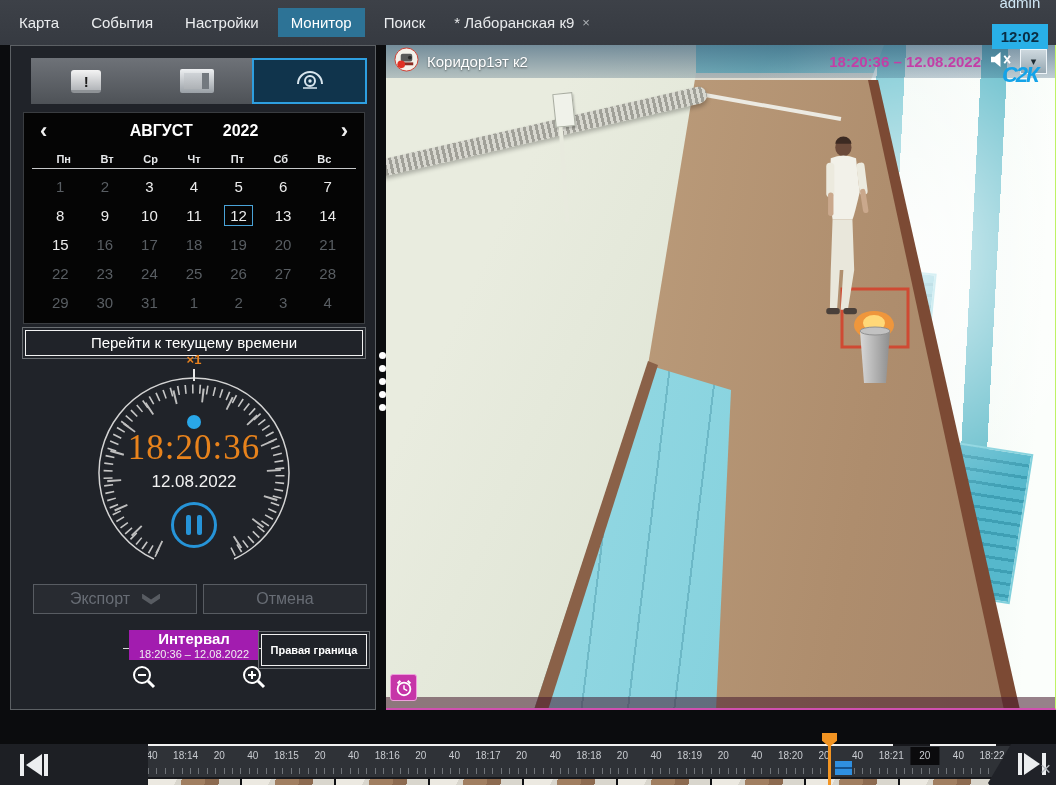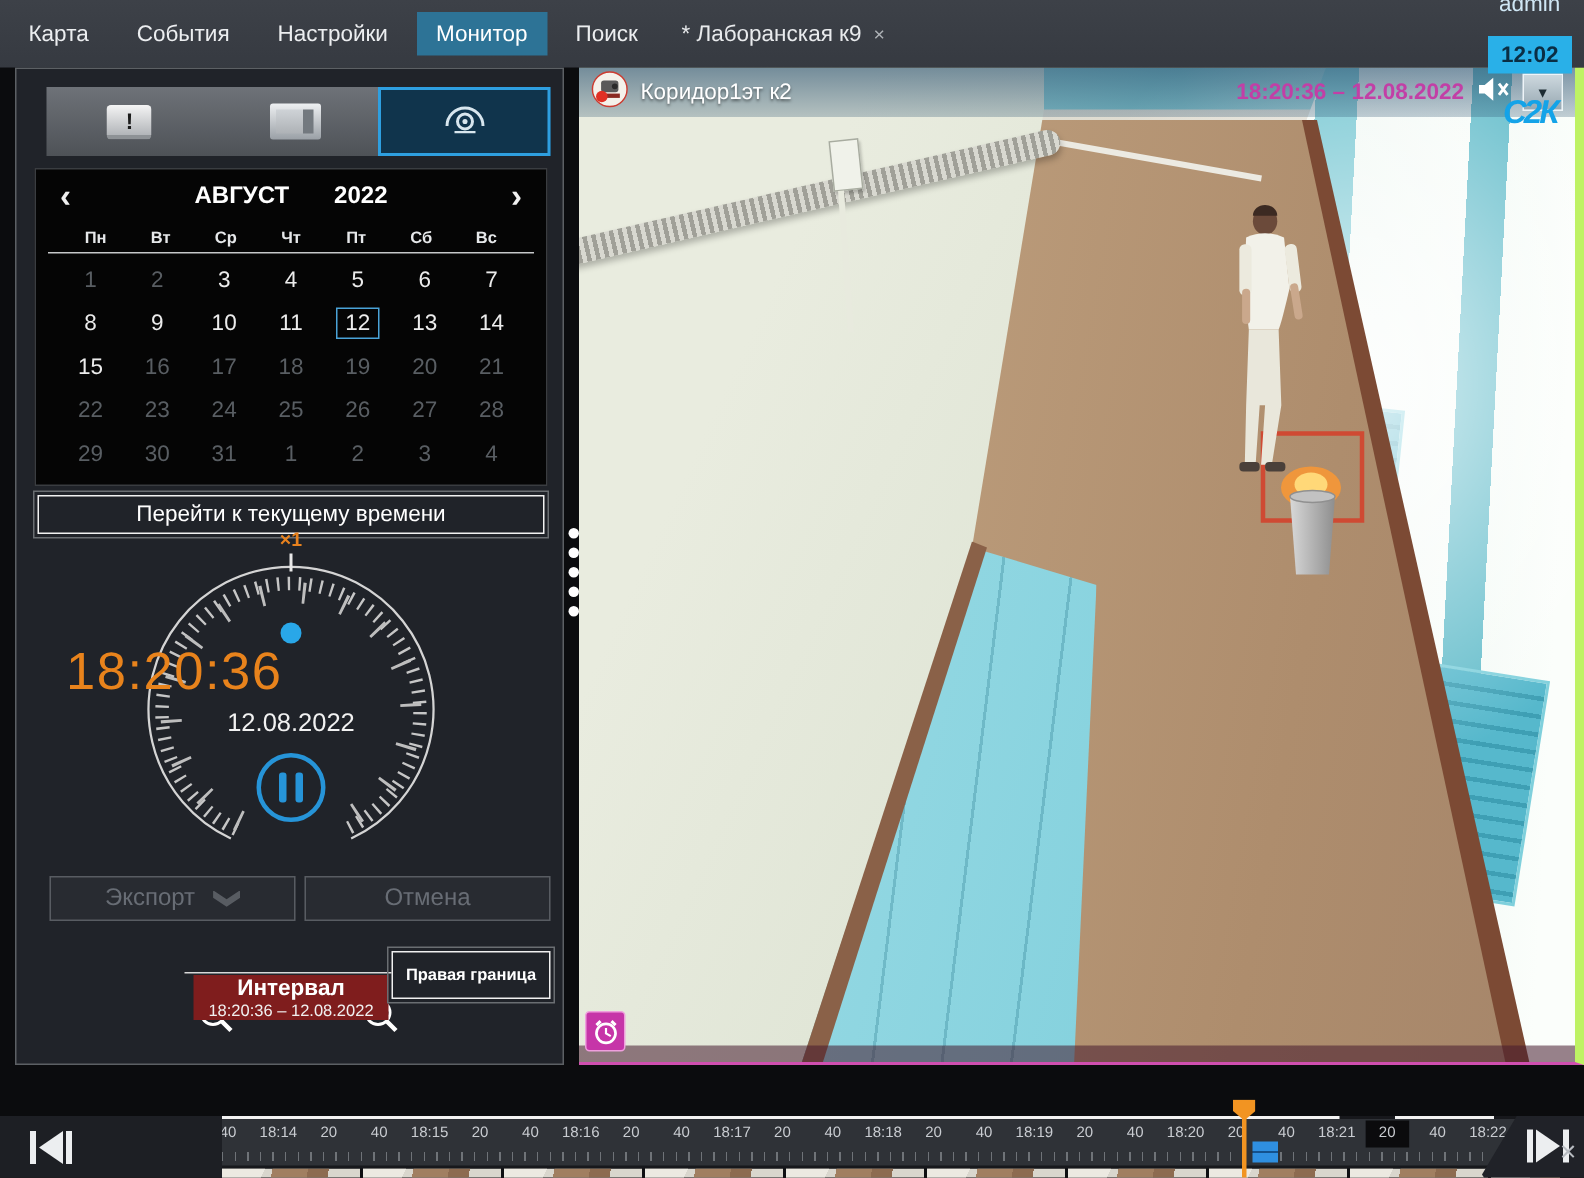--- a/index.html
+++ b/index.html
@@ -50,22 +50,22 @@
   .day.b { color:#ececec; }
   .day.s span { border:1px solid #4aa3d8; padding:1px 5px; color:#ececec; }
 
   .goto-btn { position:absolute; left:14px; top:284px; width:338px; height:26px;
     border:1px solid #f2f2f2; outline:1px solid #6a6e72; outline-offset:2px;
     color:#fff; font-size:15px; text-align:center; line-height:24px; background:transparent; }
 
   .dial { position:absolute; left:33px; top:310px; width:300px; height:225px; }
   .dial-speed { position:absolute; top:-4px; left:0; right:0; text-align:center;
     color:#e8821e; font-size:13px; font-weight:700; }
-  .dial-time { position:absolute; top:72px; width:100%; font-size:35px;
-    color:#e8831c; letter-spacing:1px; }
+  .dial-time { position:absolute; top:72px; width:100%; text-align:center; font-size:35px;
+    color:#e8831c; letter-spacing:1px;font-family:Liberation Serif, serif; }
   .dial-date { position:absolute; top:116px; width:100%; text-align:center; font-size:17px; color:#f2f2f2; }
   .pause-btn { position:absolute; left:50%; top:146px; transform:translateX(-50%);
     width:46px; height:46px; border:3px solid #2694d8; border-radius:50%;
     display:flex; gap:6px; align-items:center; justify-content:center; }
   .pause-btn i { display:block; width:5px; height:20px; background:#2694d8; border-radius:2px; }
 
   .splitter { position:absolute; left:377px; top:352px; width:10px; height:70px; z-index:45;
     display:flex; flex-direction:column; gap:6px; align-items:center; }
   .splitter i { width:7px; height:7px; border-radius:50%; background:#fff; }
 
@@ -77,29 +77,29 @@
   .btn-cancel { position:absolute; left:192px; top:538px; width:164px; height:30px;
     border:1px solid #585c62; background:#282b31; color:#686d75; font-size:16px;
     display:flex; align-items:center; justify-content:center; }
 
   .bounds-line { position:absolute; left:112px; top:602px; width:142px; height:1px; background:#d8d8d8; }
   .btn-bound { position:absolute; top:588px; height:32px; border:1px solid #f0f0f0;
     outline:1px solid #6a6e72; outline-offset:2px; color:#fff; font-size:11px; font-weight:700;
     display:flex; align-items:center; justify-content:center; background:#202329; z-index:2;}
   .btn-bound.l { left:12px; width:104px; }
   .btn-bound.r { left:250px; width:106px; }
-  .interval { position:absolute; left:118px; top:604px; width:130px; text-align:center; z-index:2; background:#7f1d1d;}
+  .interval { position:absolute; left:118px; top:584px; width:130px; text-align:center; z-index:2; background:#a21caf;}
   .interval-title { color:#fff; font-weight:bold; font-size:15px; }
   .interval-range { color:#f0f0f0; font-size:11px; margin-top:1px; }
   .zoombtn { position:absolute; top:618px; width:26px; height:26px; }
   .zoombtn.out { left:120px; } .zoombtn.in { left:230px; }
 
   
   .video { position:absolute; left:386px; top:45px; width:670px; height:665px; overflow:hidden;
-    background:#b5977a; border-bottom:2px solid #d04fb0; border-right:6px solid #bef264; z-index:30;}
+    background:#b5977a; border-bottom:2px solid #d04fb0; border-right:1px solid #bef264; z-index:30;}
   .scene { position:absolute; inset:0; }
   .sc-sky { position:absolute; left:0; top:0; width:670px; height:40px;
     background:linear-gradient(90deg,#7cc2c8,#9fd8dc 30%,#7cc4cc 60%,#b4e2e6); }
   .sc-far { position:absolute; left:295px; top:28px; width:200px; height:50px;
     background:linear-gradient(#e2dfd4,#cfccbf); }
   .sc-right { position:absolute; left:400px; top:0; width:270px; height:665px;
     clip-path:polygon(270px 0,270px 665px,228px 665px,85px 35px,98px 0);
     background:linear-gradient(93deg,#7ecad4 0px,#7ecad4 28px,#eef6f2 28px,#f6fbf7 92px,
       #6fc4d0 92px,#6fc4d0 120px,#f2f9f5 120px,#f8fcf9 196px,#62bcca 196px,#62bcca 222px,
       #f5fbf7 222px,#fbfefb 270px); }

